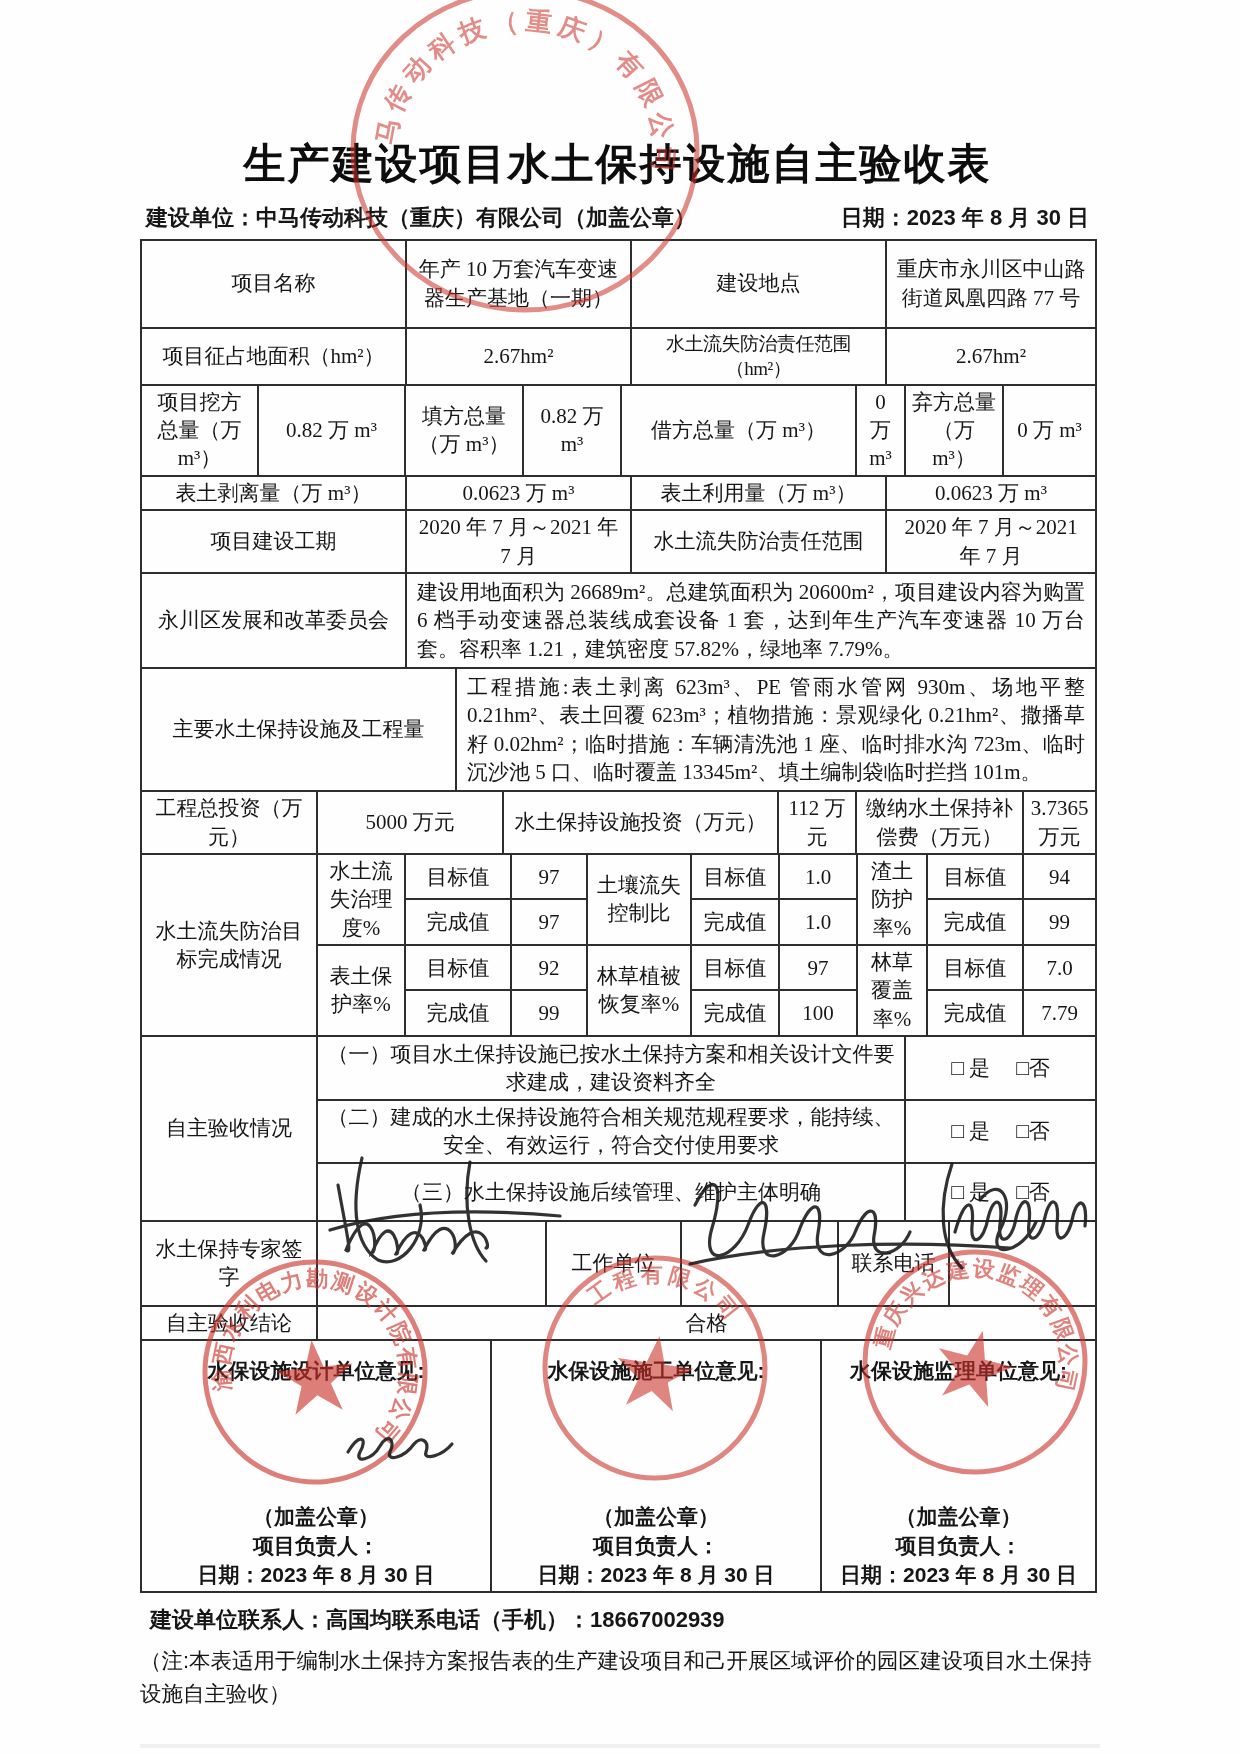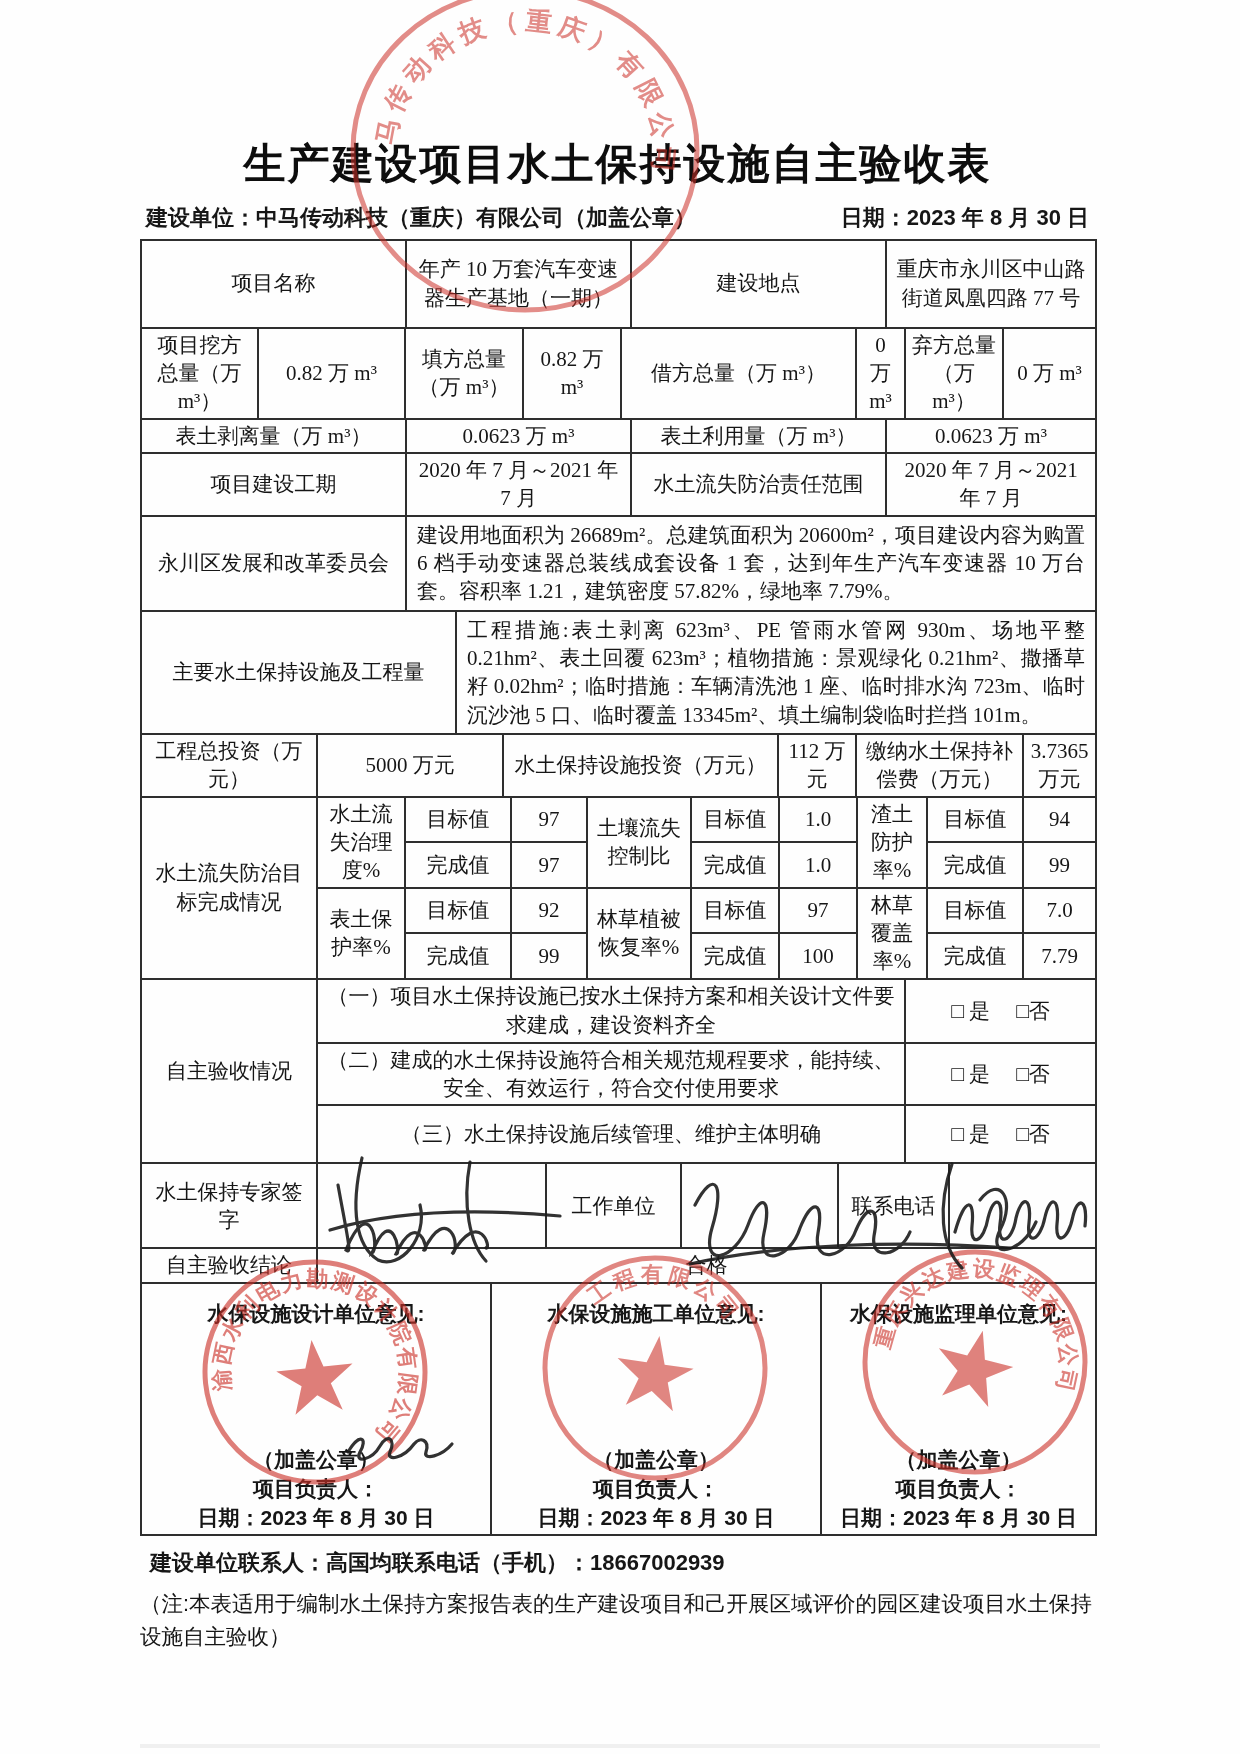--- a/index.html
+++ b/index.html
@@ -67,20 +67,26 @@
         <col style="width:225px">
         <col style="width:255px">
         <col style="width:210px">
       </colgroup>
     <tbody>
         <tr style="height:88px">
       <td>项目名称</td>
       <td>年产 10 万套汽车变速器生产基地（一期）</td>
       <td>建设地点</td>
       <td>重庆市永川区中山路街道凤凰四路 77 号</td>
+    </tr>
+    <tr style="height:34px">
+      <td>项目征占地面积（hm²）</td>
+      <td>2.67hm²</td>
+      <td class="condensed">水土流失防治责任范围（hm²）</td>
+      <td>2.67hm²</td>
     </tr>
   </tbody>
     </table>
 
   <table class="band mt">
     <colgroup>
         <col style="width:117px">
         <col style="width:147px">
         <col style="width:118px">
         <col style="width:98px">

